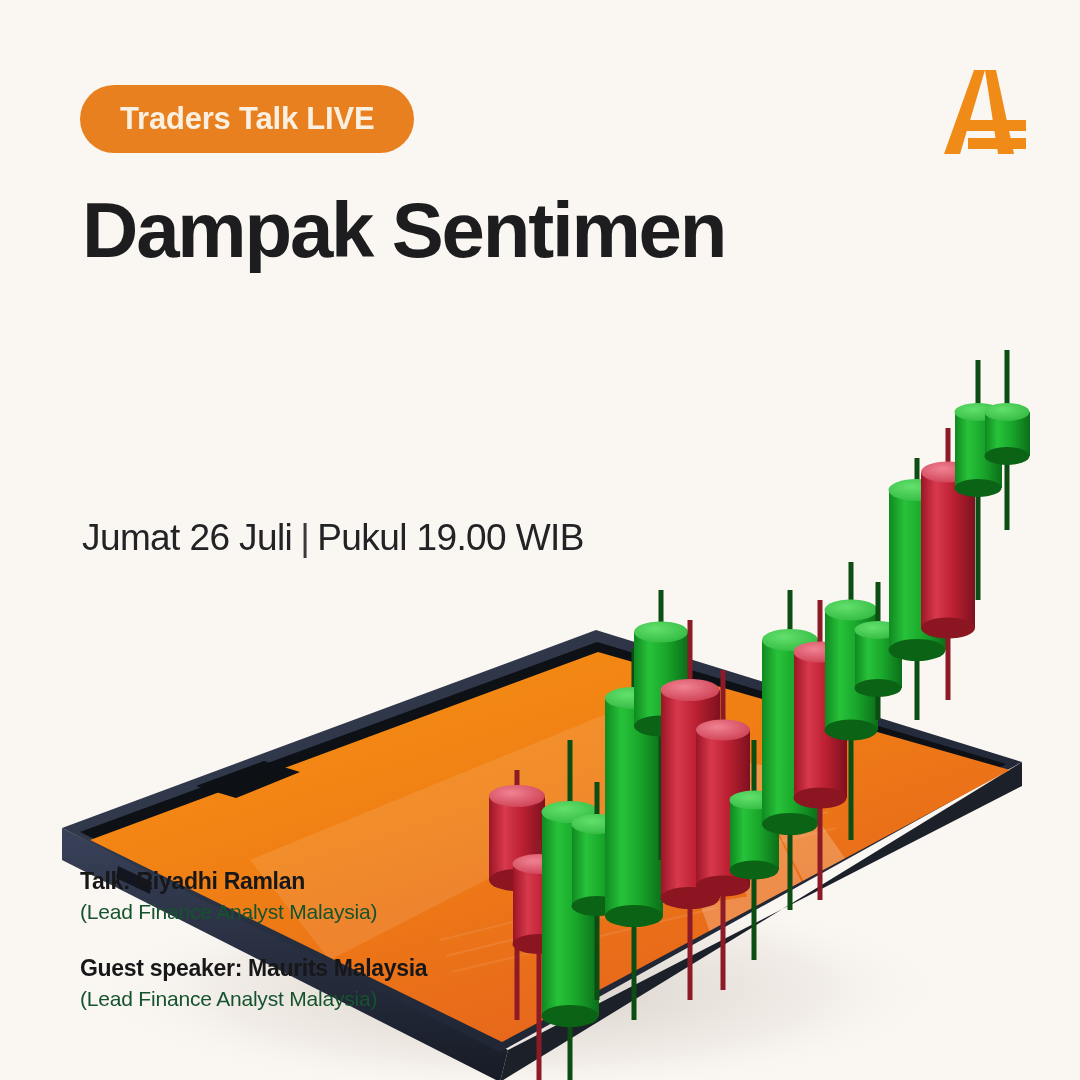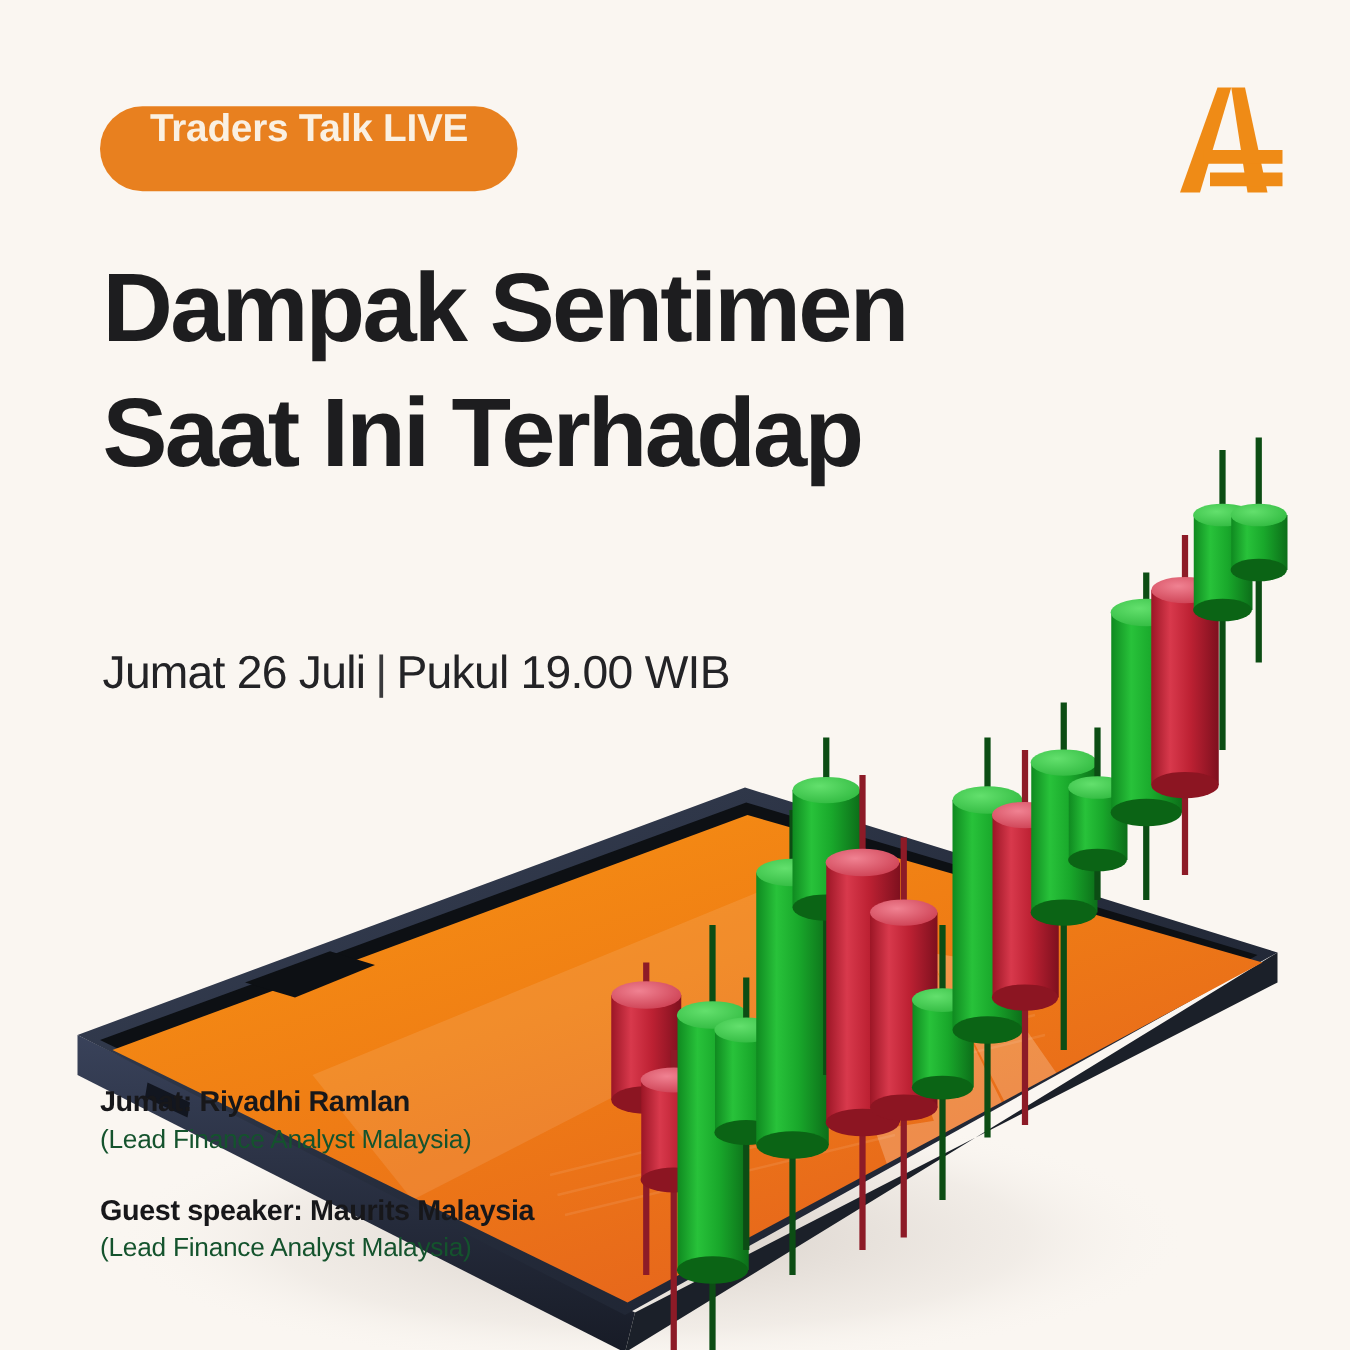--- a/index.html
+++ b/index.html
@@ -24,36 +24,36 @@
     left:930px; top:62px;
     width:100px; height:100px;
   }
 
   
   .badge {
     position:absolute;
     left:80px; top:85px;
     height:68px;
     padding:0 40px;
-    display:flex; align-items:flex-start; justify-content:center;
+    display:flex; align-items:center; justify-content:center;
     background:#e8801f;
     border-radius:34px;
   }
   .badge-label {
     font-size:31px;
     font-weight:bold;
     color:#faf0e2;
     letter-spacing:-0.2px;
     white-space:nowrap;
   }
 
   
   .headline {
     position:absolute;
-    left:82px; top:196px;
+    left:82px; top:180px;
     width:740px;
   }
   .headline-line {
     display:block;
     font-size:78px;
     line-height:100px;
     font-weight:bold;
     color:#1d1d1f;
     letter-spacing:-2.2px;
   }
@@ -123,21 +123,20 @@
       </g>
     </svg>
   </div>
 
   <div class="badge">
     <span class="badge-label">Traders Talk LIVE</span>
   </div>
 
   <h1 class="headline">
     <span class="headline-line">Dampak Sentimen</span>
-    <span class="headline-line">Saat Ini Terhadap</span>
   </h1>
 
   <div class="datetime"><span>Jumat 26 Juli</span><span class="sep">|</span><span>Pukul 19.00 WIB</span></div>
 
   <div class="artwork">
     <svg viewBox="0 0 1080 780" xmlns="http://www.w3.org/2000/svg">
       <defs>
 
         <linearGradient id="screenGrad" x1="0" y1="0" x2="0.75" y2="1">
           <stop offset="0%" stop-color="#f89413"></stop>
@@ -346,21 +345,21 @@
           <ellipse cx="1007" cy="156" rx="22.5" ry="9" fill="#0b6415"></ellipse>
           <ellipse cx="1007" cy="112" rx="22.5" ry="9" fill="url(#greenTop)"></ellipse>
         </g>
 
       </g>
     </svg>
   </div>
 
   <div class="credits">
     <div class="credit-block">
-      <div class="credit-name">Jumat: Riyadhi Ramlan</div>
+      <div class="credit-name">Talk: Riyadhi Ramlan</div>
       <div class="credit-role">(Lead Finance Analyst Malaysia)</div>
     </div>
     <div class="credit-block">
       <div class="credit-name">Guest speaker: Maurits Malaysia</div>
       <div class="credit-role">(Lead Finance Analyst Malaysia)</div>
     </div>
   </div>
 
 </div>
 

